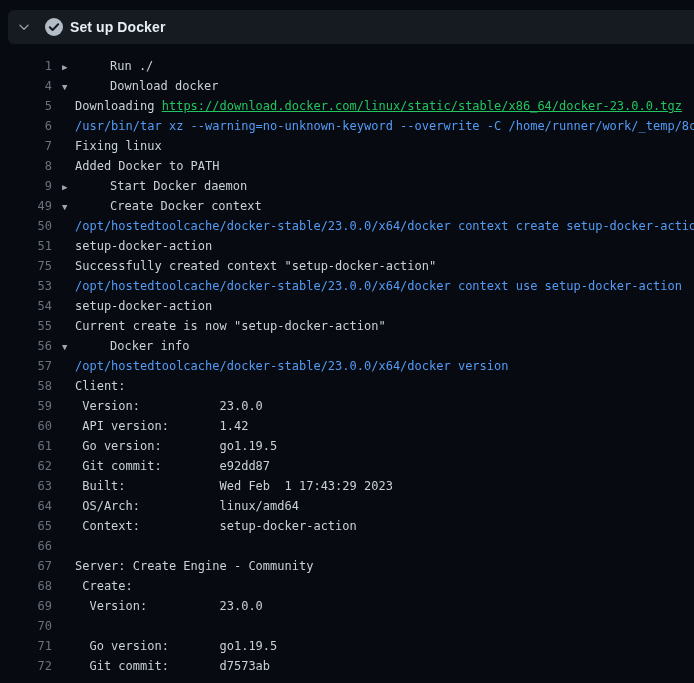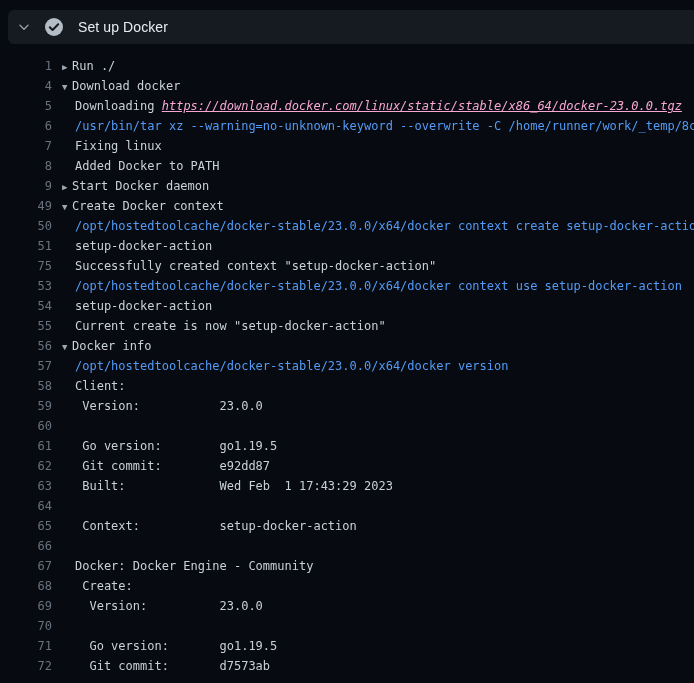--- a/index.html
+++ b/index.html
@@ -19,22 +19,22 @@
     display:flex;align-items:center;
     cursor:pointer;
   }
   .chevron-wrap{
     width:12px;height:12px;margin-left:10px;
     display:flex;align-items:center;justify-content:center;
     color:#9aa4af;flex:0 0 auto;
   }
   .status-wrap{margin-left:14px;flex:0 0 auto;display:flex;align-items:center;}
   .step-title{
-    margin-left:14px;
-    color:#e6edf3;font-size:14px;font-weight:400;
+    margin-left:6px;
+    color:#e6edf3;font-size:14px;font-weight:700;
     letter-spacing:.1px;
     white-space:nowrap;
   }
   
   .log{
     position:absolute;left:0;top:56px;width:100%;
     font-family:"DejaVu Sans Mono","Liberation Mono",monospace;
     font-size:12px;line-height:20px;
   }
   .line{display:flex;height:20px;white-space:pre;}
@@ -43,23 +43,23 @@
     color:#69737f;user-select:none;cursor:pointer;
     padding-left:6px;box-sizing:content-box;
   }
   .content{margin-left:10px;color:#c9d1d9;white-space:pre;}
   .line.cmd .content{color:#539bf5;}
   .line.child .content{padding-left:13px;}
   .toggle{
     display:inline-block;width:10px;
     font-size:9px;color:#9ea7b3;vertical-align:middle;
   }
-  .grp-title{color:#c9d1d9;}
+  .grp-title{color:#c9d1d9;margin-left:38px;}
   .line.group{cursor:pointer;}
-  a.log-link{color:#f9a8d4;text-decoration:underline;cursor:pointer;font-style:italic;}
+  a.log-link{color:#22c55e;text-decoration:underline;cursor:pointer;}
 </style>
 </head>
 <body>
 
 <div id="screen">
 
   <div class="step-header">
     <span class="chevron-wrap">
       <svg width="12" height="12" viewBox="0 0 16 16" fill="none">
         <path d="M2.5 5.5 L8 11 L13.5 5.5" stroke="currentColor" stroke-width="1.8" stroke-linecap="round" stroke-linejoin="round"></path>
@@ -86,28 +86,28 @@
       <div class="line cmd child"><span class="num">50</span><span class="content">/opt/hostedtoolcache/docker-stable/23.0.0/x64/docker context create setup-docker-action</span></div>
       <div class="line child"><span class="num">51</span><span class="content">setup-docker-action</span></div>
       <div class="line child"><span class="num">75</span><span class="content">Successfully created context "setup-docker-action"</span></div>
       <div class="line cmd child"><span class="num">53</span><span class="content">/opt/hostedtoolcache/docker-stable/23.0.0/x64/docker context use setup-docker-action</span></div>
       <div class="line child"><span class="num">54</span><span class="content">setup-docker-action</span></div>
       <div class="line child"><span class="num">55</span><span class="content">Current create is now "setup-docker-action"</span></div>
       <div class="line group"><span class="num">56</span><span class="content"><span class="toggle">▼</span><span class="grp-title">Docker info</span></span></div>
       <div class="line cmd child"><span class="num">57</span><span class="content">/opt/hostedtoolcache/docker-stable/23.0.0/x64/docker version</span></div>
       <div class="line child"><span class="num">58</span><span class="content">Client:</span></div>
       <div class="line child"><span class="num">59</span><span class="content"> Version:           23.0.0</span></div>
-      <div class="line child"><span class="num">60</span></div>
+      <div class="line child"><span class="num">60</span><span class="content"> API version:       1.42</span></div>
       <div class="line child"><span class="num">61</span><span class="content"> Go version:        go1.19.5</span></div>
       <div class="line child"><span class="num">62</span><span class="content"> Git commit:        e92dd87</span></div>
       <div class="line child"><span class="num">63</span><span class="content"> Built:             Wed Feb  1 17:43:29 2023</span></div>
-      <div class="line child"><span class="num">64</span></div>
+      <div class="line child"><span class="num">64</span><span class="content"> OS/Arch:           linux/amd64</span></div>
       <div class="line child"><span class="num">65</span><span class="content"> Context:           setup-docker-action</span></div>
       <div class="line child"><span class="num">66</span><span class="content"></span></div>
-      <div class="line child"><span class="num">67</span><span class="content">Docker: Docker Engine - Community</span></div>
+      <div class="line child"><span class="num">67</span><span class="content">Server: Create Engine - Community</span></div>
       <div class="line child"><span class="num">68</span><span class="content"> Create:</span></div>
       <div class="line child"><span class="num">69</span><span class="content">  Version:          23.0.0</span></div>
       <div class="line child"><span class="num">70</span></div>
       <div class="line child"><span class="num">71</span><span class="content">  Go version:       go1.19.5</span></div>
       <div class="line child"><span class="num">72</span><span class="content">  Git commit:       d7573ab</span></div>
     </div>
 
 </div>
 
 </body></html>

